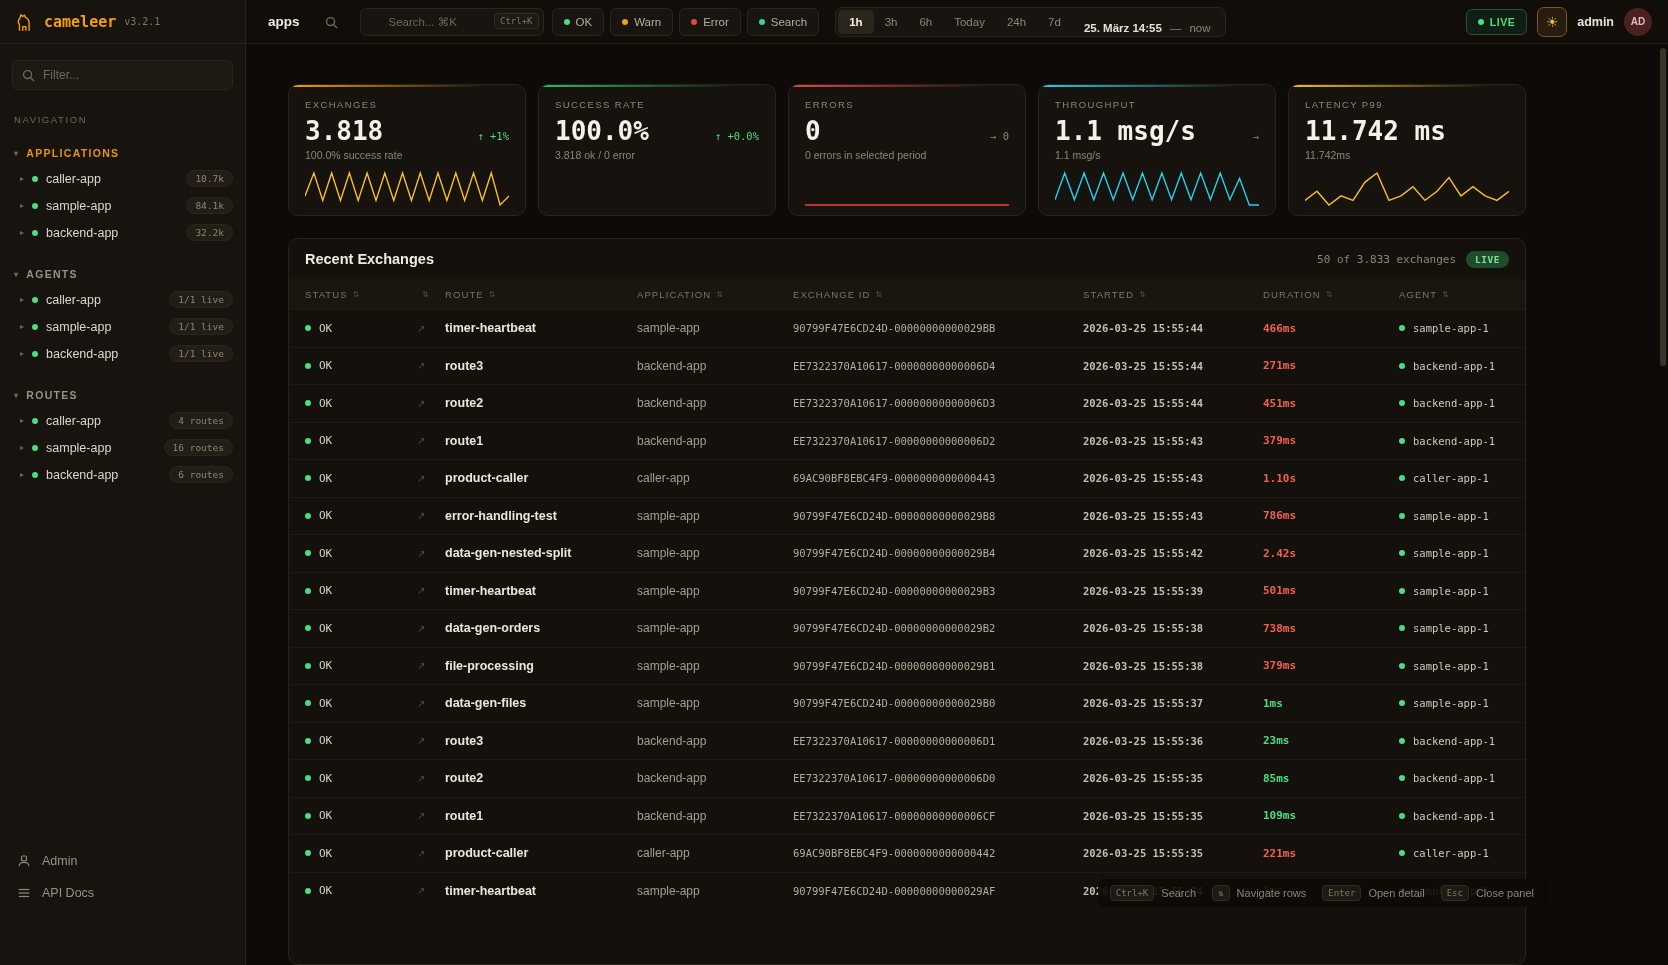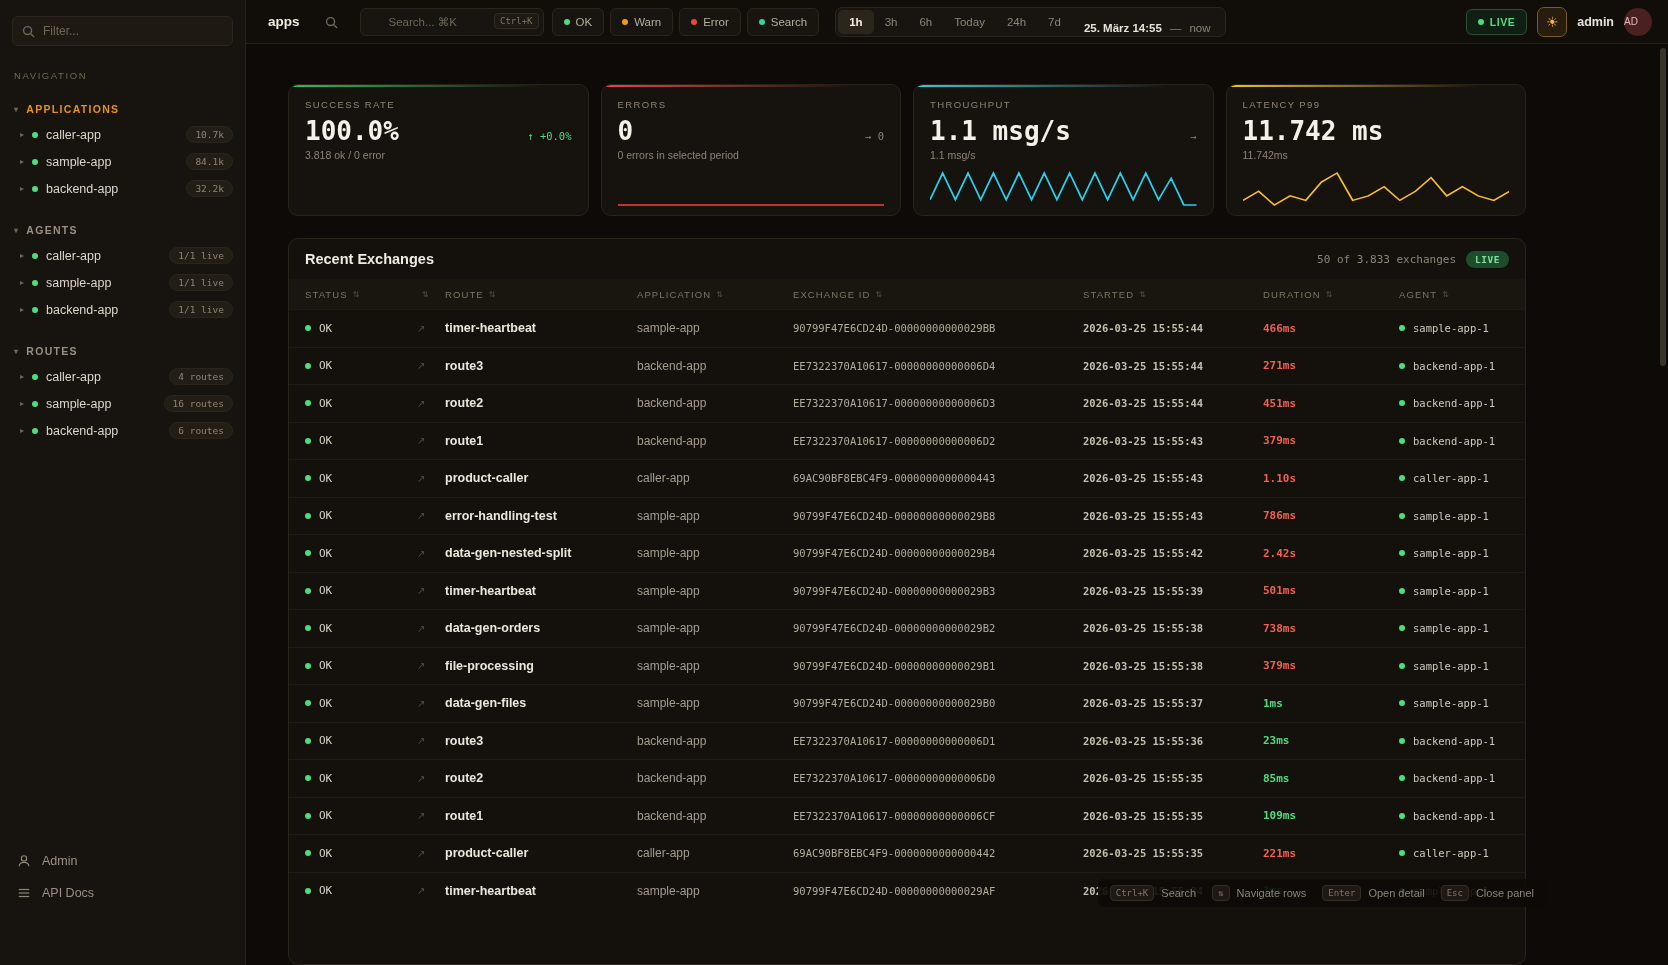--- a/index.html
+++ b/index.html
@@ -62,21 +62,21 @@
   .date-sep, .date-end { color:#8d8577; }
   .tb-right { margin-left:auto; display:flex; align-items:center; gap:10px; }
   .live-badge { display:flex; align-items:center; gap:6px; height:26px; padding:0 11px;
     background:#0f1f14; border:1px solid #2f4f35; border-radius:6px; color:#4ade80;
     font-size:10.5px; font-weight:bold; letter-spacing:0.5px; cursor:pointer; }
   .live-badge .dot { background:#4ade80; }
   .theme-btn { width:30px; height:30px; border-radius:7px; background:#271c0e; border:1px solid #7a5a1f;
     color:#f5b93e; font-size:14px; line-height:28px; text-align:center; cursor:pointer; }
   .user-name { font-size:12.5px; color:#e7e2d8; font-weight:bold; }
   .avatar { width:28px; height:28px; border-radius:50%; background:#4a2020; color:#e8b9b9;
-    font-size:10px; font-weight:normal; display:flex; align-items:center; justify-content:flex-start; cursor:pointer; }
+    font-size:10px; font-weight:bold; display:flex; align-items:center; justify-content:center; cursor:pointer; }
 
   
   .main { position:absolute; left:246px; top:44px; right:0; bottom:0; padding:40px 0 0 42px; }
   .content { width:1238px; }
   .cards { display:flex; gap:12px; }
   .card { flex:1; background:#16120d; border:1px solid #29231a; border-radius:10px;
     padding:14px 16px 8px; position:relative; overflow:hidden; height:132px; }
   .card-accent { position:absolute; top:0; left:0; right:0; height:2px; }
   .card-title { font-size:9.5px; letter-spacing:1.4px; color:#8d8577; }
   .card-main { display:flex; align-items:baseline; justify-content:space-between; margin-top:6px; }
@@ -117,20 +117,30 @@
   .hints { position:fixed; right:122px; bottom:58px; display:flex; gap:16px; align-items:center;
     background:rgba(13,10,7,0.9); padding:6px 12px; border-radius:6px; z-index:6; }
   .hint { display:flex; gap:7px; align-items:center; font-size:11px; color:#8d8577; }
   .scroll-thumb { position:fixed; right:2px; top:48px; width:6px; height:318px;
     background:#3a332a; border-radius:3px; z-index:7; cursor:pointer; }
 </style>
 </head>
 <body>
 
 <aside class="sidebar">
+  <div class="logo-row">
+    <span class="logo-ic">
+      <svg width="22" height="22" viewBox="0 0 24 24" fill="none" stroke="#f59e0b" stroke-width="1.5" stroke-linecap="round" stroke-linejoin="round">
+        <path d="M6 21 V15 C4.5 13 4.5 10 6.5 8 L7.5 4 L9.5 6 L11.5 4.5 L12.5 7 C15 8 16.5 10.5 16.5 13.5 V21"></path>
+        <path d="M9.5 21 V17 H13 V21"></path>
+      </svg>
+    </span>
+    <span class="logo-name">cameleer</span>
+    <span class="logo-ver">v3.2.1</span>
+  </div>
 
   <div class="filter-wrap">
     <span class="search-glyph">
       <svg width="13" height="13" viewBox="0 0 14 14" fill="none" stroke="currentColor" stroke-width="1.5">
           <circle cx="6" cy="6" r="4.3"></circle>
           <line x1="9.4" y1="9.4" x2="13" y2="13"></line>
         </svg>
     </span>
     <input class="filter-input" placeholder="Filter..." style="">
   </div>
@@ -301,20 +311,32 @@
     <span class="user-name">admin</span>
     <div class="avatar">
       <span>AD</span>
     </div>
   </div>
 </header>
 
 <main class="main">
   <div class="content">
     <div class="cards">
+        <div class="card">
+    <div class="card-accent" style="background: linear-gradient(90deg, rgb(245, 158, 11) 0%, rgba(0, 0, 0, 0) 85%);"></div>
+    <div class="card-title">EXCHANGES</div>
+    <div class="card-main">
+      <span class="card-value">3.818</span>
+      <span class="card-trend" style="color: rgb(74, 222, 128);">↑ +1%</span>
+    </div>
+    <div class="card-sub">100.0% success rate</div>
+    <div class="card-spark"><svg width="100%" height="40" viewBox="0 0 206 40" preserveAspectRatio="none">
+              <polyline points="0.0,27.9 9.0,5.0 17.9,32.4 26.9,5.0 35.8,32.4 44.8,5.0 53.7,32.4 62.7,5.0 71.7,32.4 80.6,5.0 89.6,32.4 98.5,5.0 107.5,32.4 116.4,5.0 125.4,32.4 134.3,5.0 143.3,32.4 152.3,5.0 161.2,32.4 170.2,5.0 179.1,32.4 188.1,5.0 197.0,37.0 206.0,27.9" fill="none" stroke="#fbbf24" stroke-width="1.4"></polyline>
+            </svg></div>
+  </div>
         <div class="card">
     <div class="card-accent" style="background: linear-gradient(90deg, rgb(34, 197, 94) 0%, rgba(0, 0, 0, 0) 85%);"></div>
     <div class="card-title">SUCCESS RATE</div>
     <div class="card-main">
       <span class="card-value">100.0%</span>
       <span class="card-trend" style="color: rgb(74, 222, 128);">↑ +0.0%</span>
     </div>
     <div class="card-sub">3.818 ok / 0 error</div>
     <div class="card-spark"></div>
   </div>

